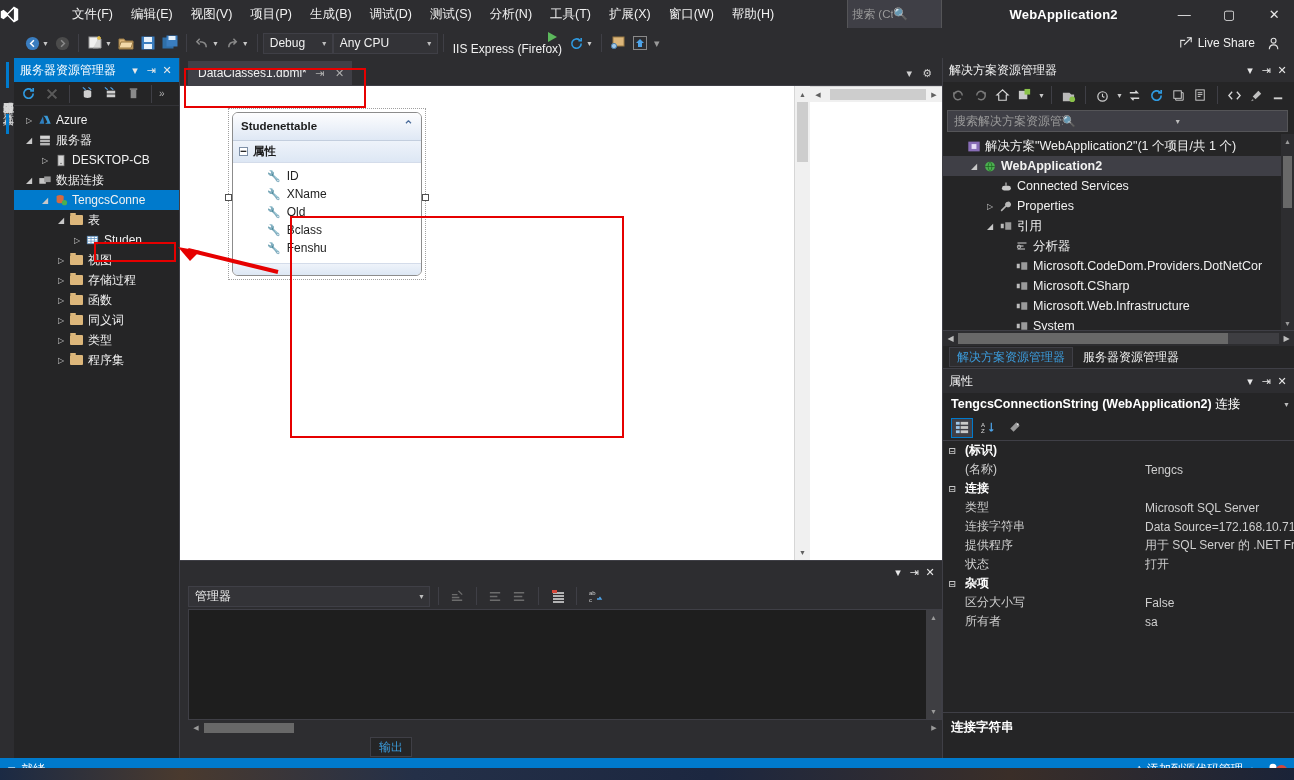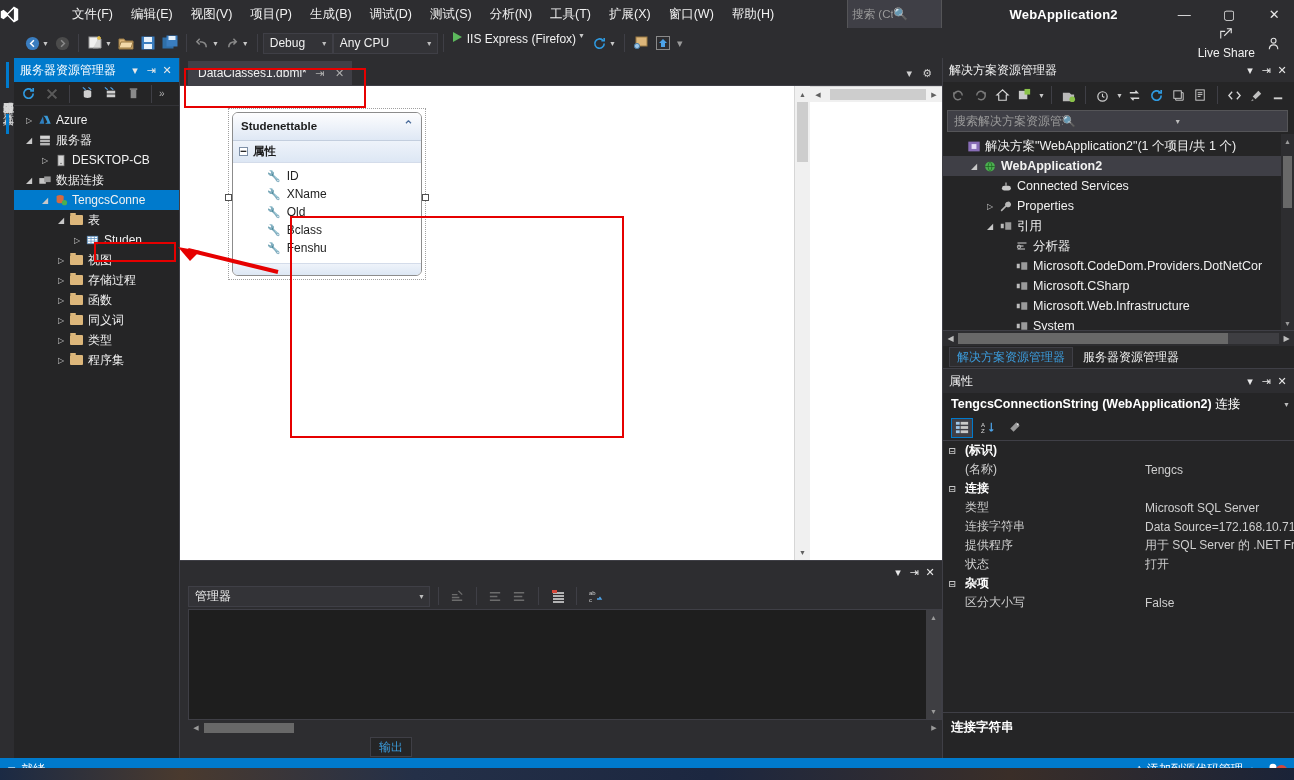--- a/index.html
+++ b/index.html
@@ -29,24 +29,24 @@
 
   
   .toolbar { height:30px; flex:0 0 30px; display:flex; align-items:center; background:#2d2d30; padding-left:22px; }
   .tb { display:flex; align-items:center; height:22px; padding:0 3px; }
   .sep { width:1px; height:18px; background:#3f3f46; margin:0 5px; }
   .caret { font-size:7px; color:#c8c8c8; margin-left:2px; }
   .combo { height:21px; background:#333337; border:1px solid #3f3f46; display:flex; align-items:center;
            padding:0 4px 0 6px; color:#f1f1f1; font-size:12px; }
   .combo .lbl { flex:1; white-space:nowrap; }
   .combo .dd { color:#bdbdbd; font-size:7px; margin-left:8px; }
-  .run-btn { display:flex; align-items:flex-start; height:22px; padding:0 4px; color:#f1f1f1; font-size:12px; }
+  .run-btn { display:flex; align-items:flex-end; height:22px; padding:0 4px; color:#f1f1f1; font-size:12px;flex-direction:column; }
   .tri { width:0;height:0;border-left:9px solid #5cb85c;border-top:5px solid transparent;border-bottom:5px solid transparent;margin-right:5px; }
   .liveshare { margin-left:auto; display:flex; align-items:center; color:#f1f1f1; font-size:12px; padding-right:6px;}
-  .liveshare .ls { padding:0 6px; display:flex; align-items:center; gap:5px;flex-direction:column; }
+  .liveshare .ls { padding:0 6px; display:flex; align-items:center; gap:5px; }
 
   
   .mainrow { flex:1; display:flex; min-height:0; background:#2d2d30; }
 
   
   .vstrip { width:14px; background:#2d2d30; display:flex; flex-direction:column; align-items:center; padding-top:4px; }
   .vtab { writing-mode:vertical-rl; font-size:11px; color:#d8d8d8; padding:6px 1px; white-space:nowrap;
           border-left:2px solid transparent; }
   .vtab-accent { width:3px; background:#007acc; }
 
@@ -932,20 +932,25 @@
             <div class="grow cat">
               <span class="gtw">⊟</span>
               <span class="gname">杂项</span>
               <span class="gval"></span>
             </div>
             <div class="grow">
               <span class="gtw"></span>
               <span class="gname">区分大小写</span>
               <span class="gval">False</span>
             </div>
+            <div class="grow">
+              <span class="gtw"></span>
+              <span class="gname">所有者</span>
+              <span class="gval">sa</span>
+            </div>
           </div>
         <div class="props-foot">
           <span>连接字符串</span>
         </div>
       </div>
     </div>
   </div>
 
   <div class="status">
     <div class="left">

